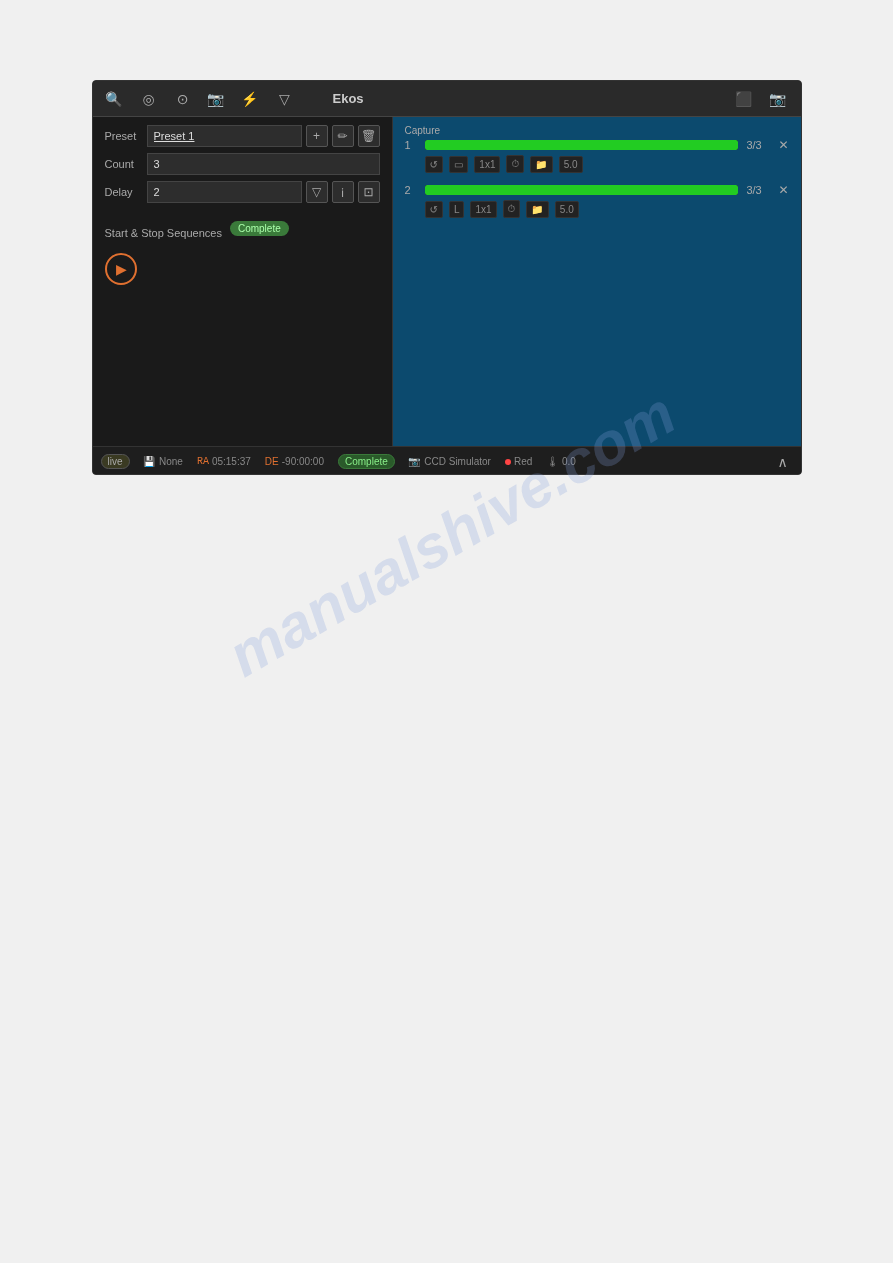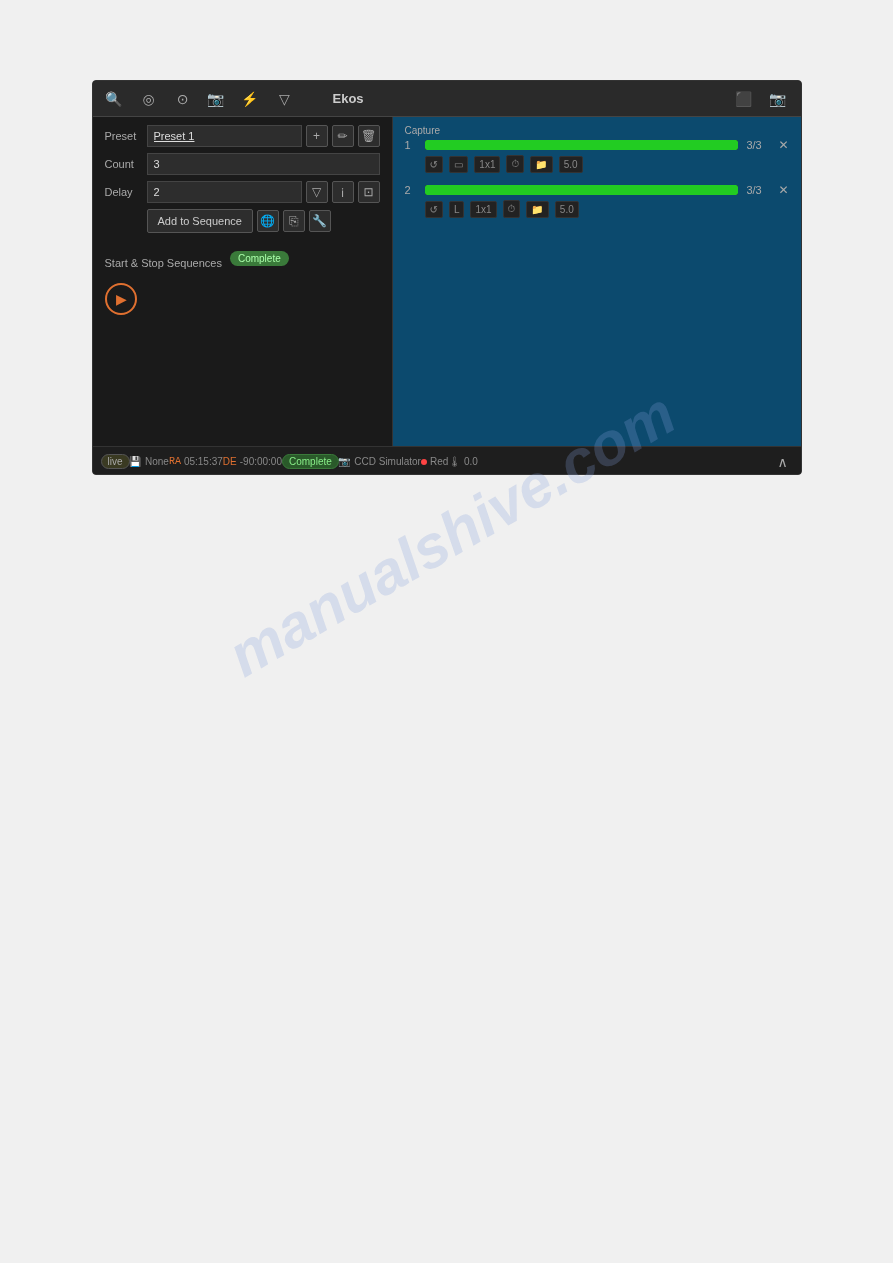--- a/index.html
+++ b/index.html
@@ -254,21 +254,21 @@
       border: 1px solid #333;
     }
 
     
     .status-bar {
       background: #1e1e1e;
       height: 30px;
       display: flex;
       align-items: center;
       padding: 4px 8px;
-      gap: 0;
+      gap: 14px;
       border-top: 1px solid #333;
     }
 
     .status-item {
       color: #888;
       font-size: 10px;
       display: flex;
       align-items: center;
       gap: 3px;
     }
@@ -375,28 +375,20 @@
             <div class="form-row">
               <span class="form-label">Delay</span>
               <input class="form-input" style="width: 130px;" value="2" readonly="">
               <div class="row-controls">
                 <button class="small-btn">▽</button>
                 <button class="small-btn">ℹ</button>
                 <button class="small-btn">⊡</button>
               </div>
             </div>
 
-            <div class="form-row">
-              <button class="add-seq-btn" style="margin-left:42px;">Add to Sequence</button>
-              <div class="row-controls">
-                <button class="small-btn">🌐</button>
-                <button class="small-btn">⎘</button>
-                <button class="small-btn">🔧</button>
-              </div>
-            </div>
 
             <div style="display:flex;align-items:center;margin-top:8px;margin-bottom:8px;">
               <span class="section-title">Start &amp; Stop Sequences</span>
               <span class="status-badge">Complete</span>
             </div>
 
             <button class="play-btn">
               <span class="play-icon">▶</span>
             </button>
           </div>

